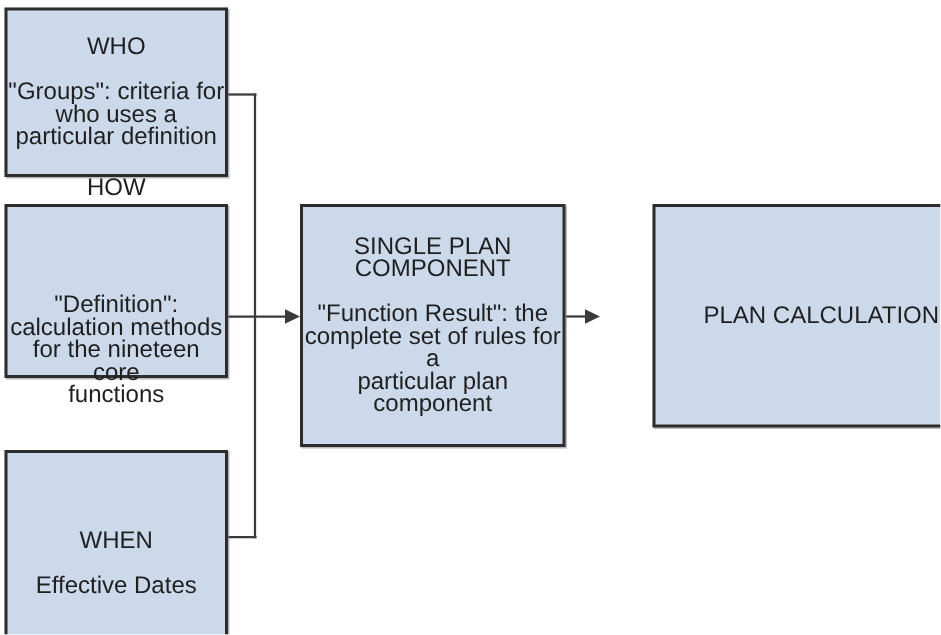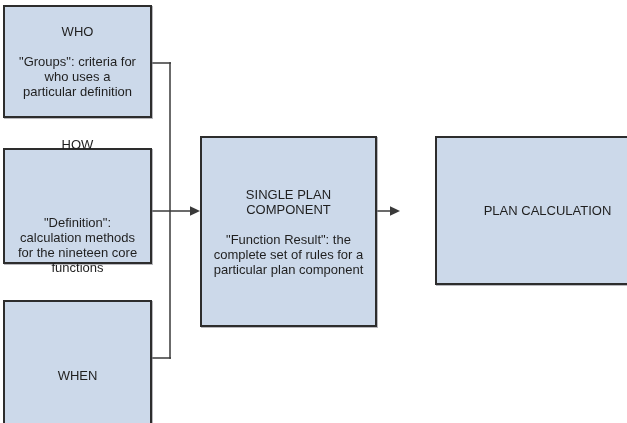--- a/index.html
+++ b/index.html
@@ -28,34 +28,34 @@
     box-sizing: border-box;
     background: #ccd9ea;
     border: 2px solid #2d2d2d;
     box-shadow: 1px 1px 0 rgba(125,125,135,0.55);
     display: flex;
     flex-direction: column;
     justify-content: center;
     align-items: center;
     text-align: center;
     color: #1f1f1f;
-    font-size: 13px;
+    font-size: 16px;
     line-height: 15px;
   }
   .box-title {
     white-space: pre-line;
   }
   .box-body {
     white-space: pre-line;
     margin-top: 15px;
   }
   #box-who   { left: 3px;   top: 5px;   width: 149px; height: 113px; }
-  #box-how   { left: 3px;   top: 148px; width: 149px; height: 116px; gap: 48px; }
+  #box-how   { left: 3px;   top: 136px; width: 149px; height: 116px; gap: 48px; }
   #box-when  { left: 3px;   top: 300px; width: 149px; height: 151px; }
-  #box-single{ left: 200px; top: 136px; width: 177px; height: 191px; }
+  #box-single{ left: 200px; top: 136px; width: 177px; height: 162px; }
   #box-plan  { left: 400px; top: 136px; width: 225px; height: 149px; margin-left: 35px; }
 </style>
 </head>
 <body>
 
 <div class="canvas">
 
   <svg class="connectors" viewBox="0 0 627 423" xmlns="http://www.w3.org/2000/svg">
 
     <line x1="152" y1="63" x2="171" y2="63" stroke="#3a3a3a" stroke-width="1.5"></line>
@@ -81,20 +81,21 @@
   <div class="box" id="box-how">
     <div class="box-title">HOW</div>
     <div class="box-body">"Definition":
 calculation methods
 for the nineteen core
 functions</div>
   </div>
 
   <div class="box" id="box-when">
     <div class="box-title">WHEN</div>
+    <div class="box-body">Effective Dates</div>
   </div>
 
   <div class="box" id="box-single">
     <div class="box-title">SINGLE PLAN
 COMPONENT</div>
     <div class="box-body">"Function Result": the
 complete set of rules for a
 particular plan component</div>
   </div>
 

